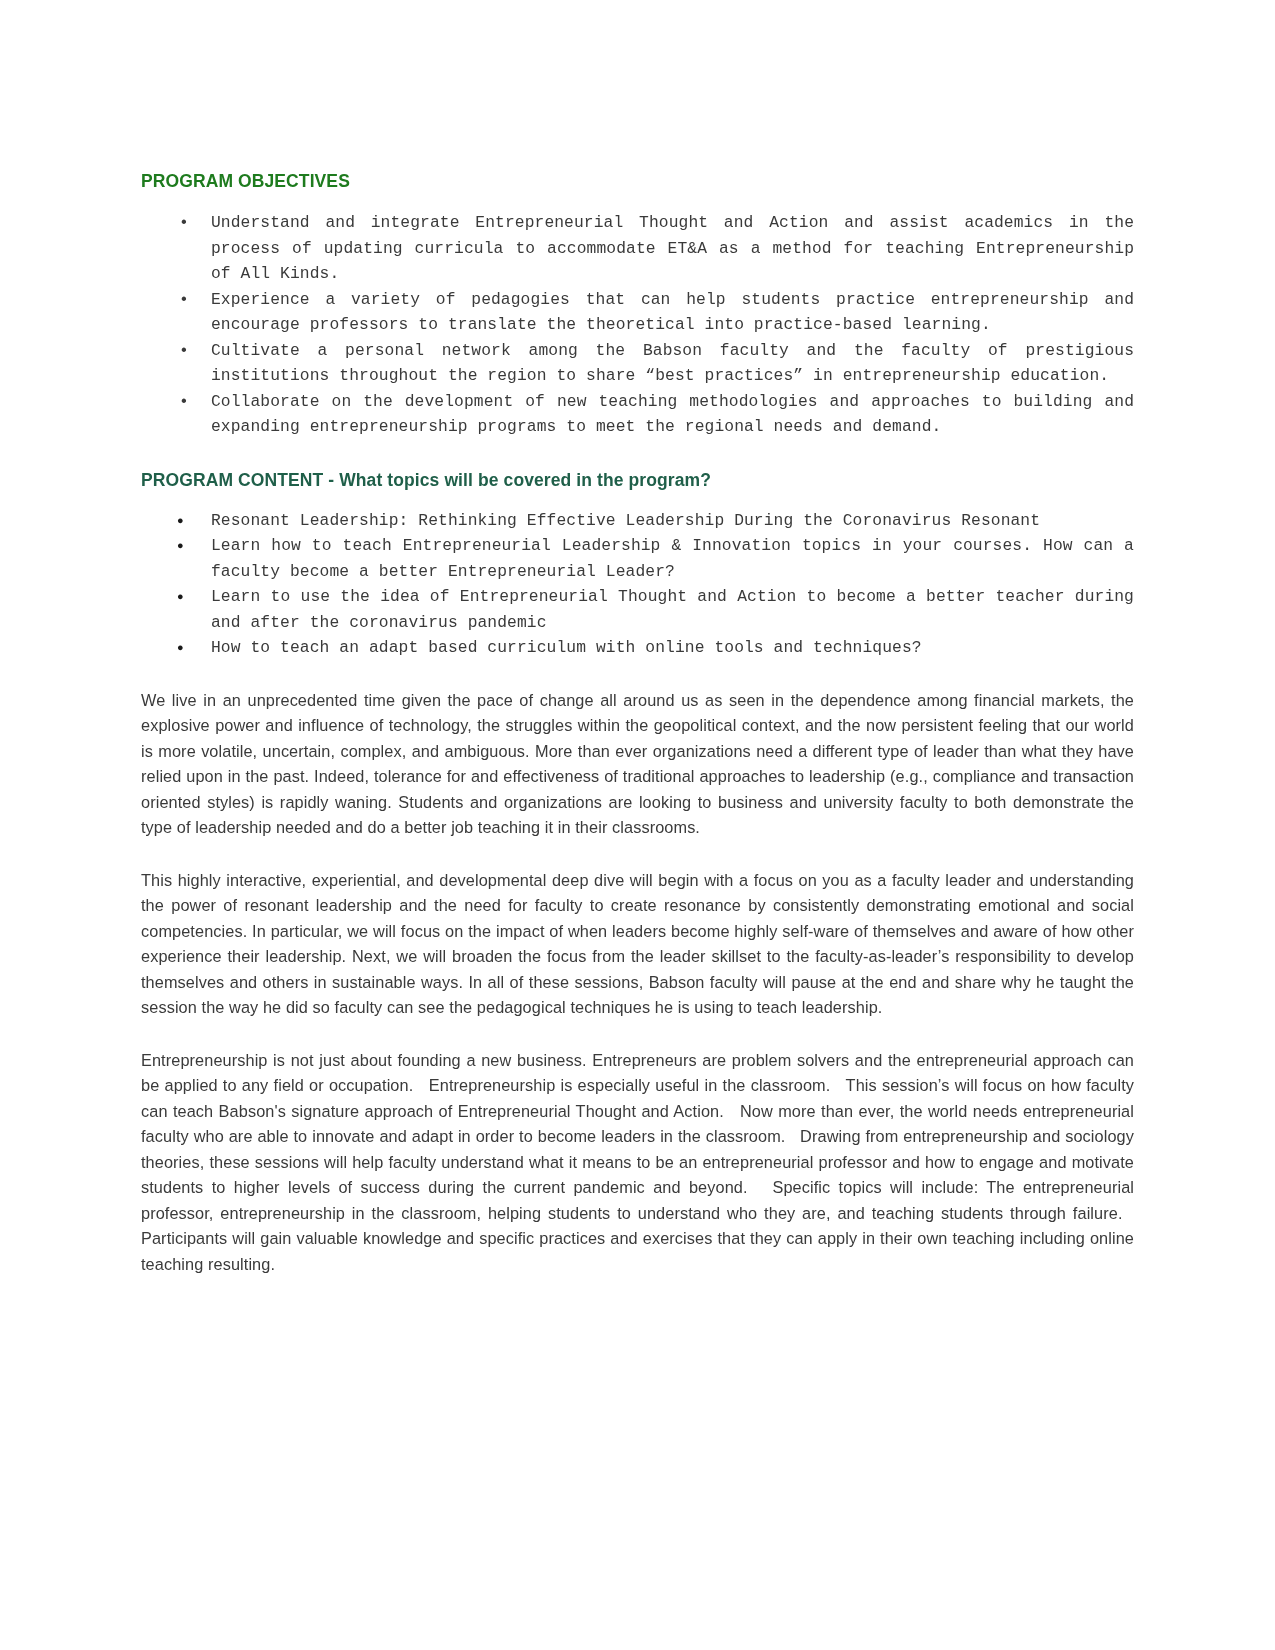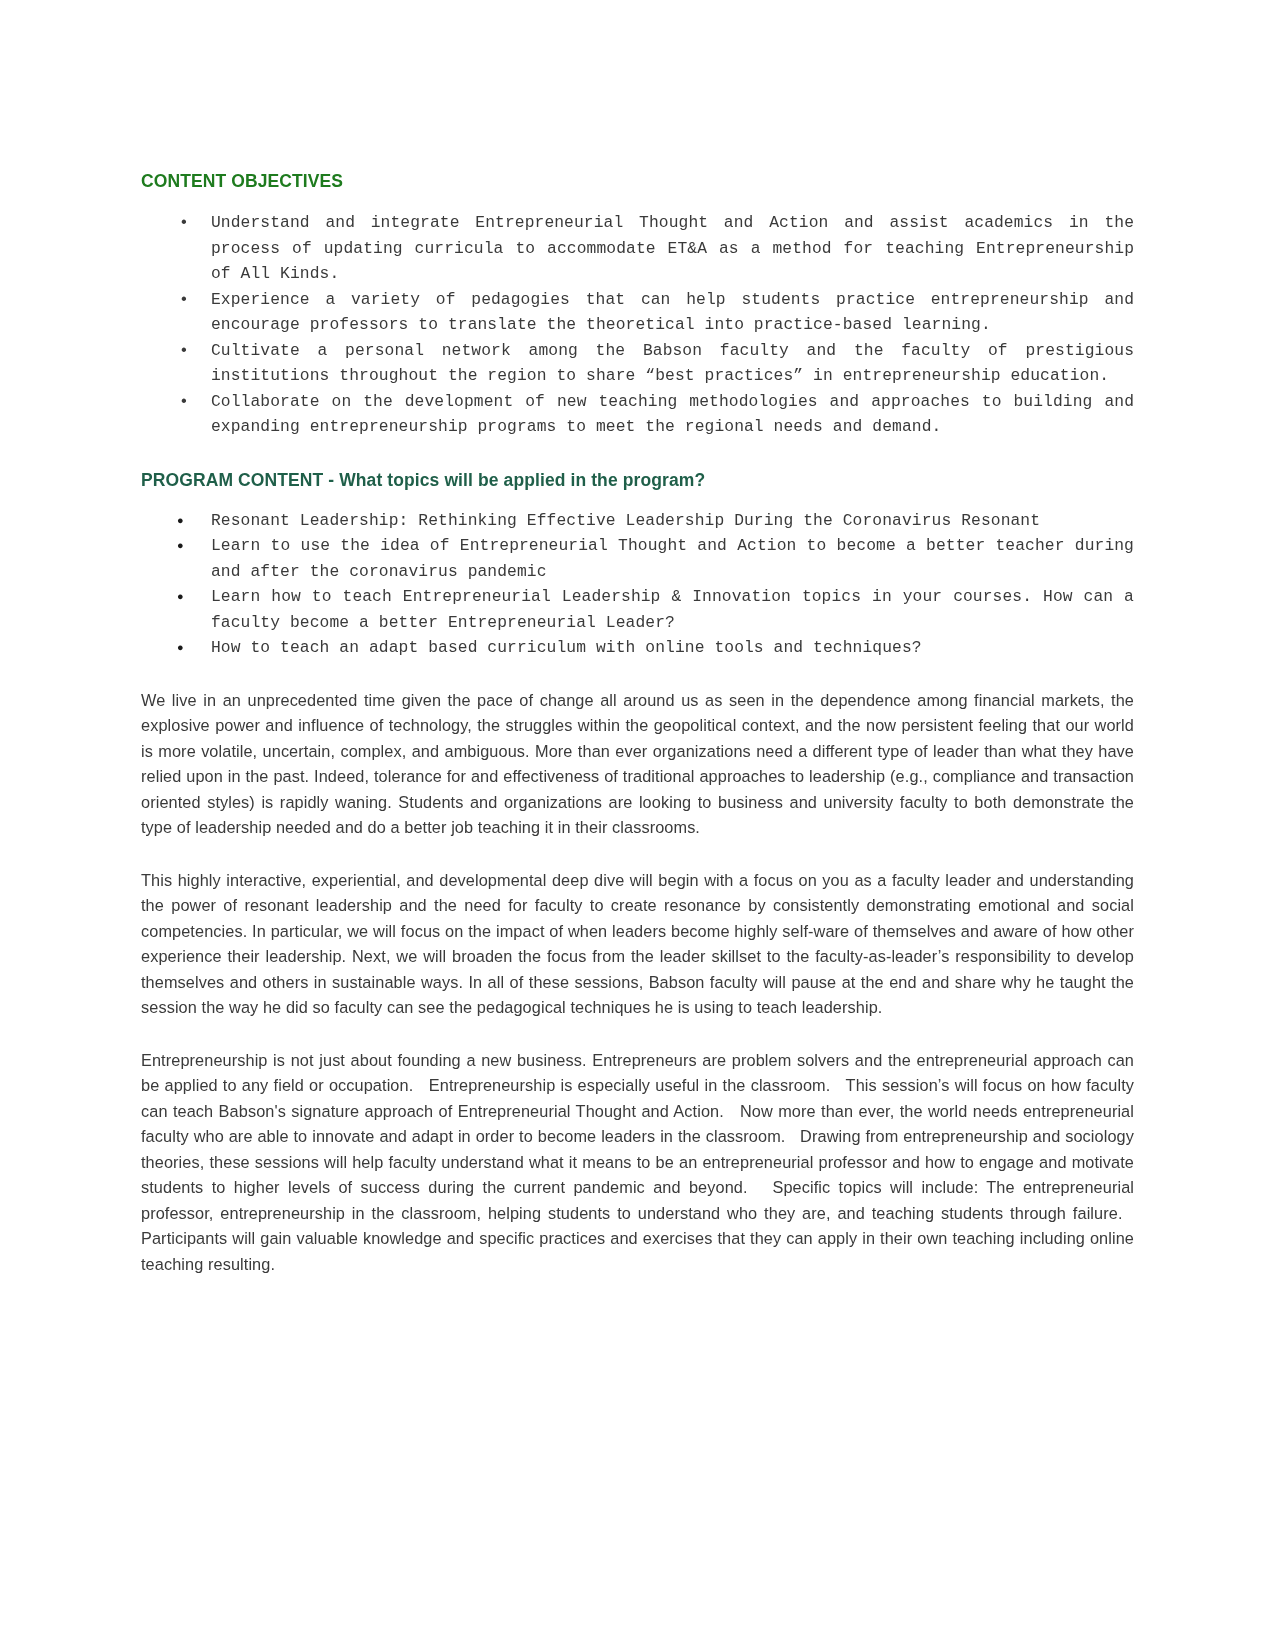--- a/index.html
+++ b/index.html
@@ -61,36 +61,36 @@
     top: 1px;
     font-size: 11px;
     color: #1a1a1a;
   }
 </style>
 </head>
 <body>
 
 <div class="page">
 
-  <h2 class="heading heading--green">CONTENT OBJECTIVES</h2>
+  <h2 class="heading heading--green">PROGRAM OBJECTIVES</h2>
 
 
   <ul class="bullets bullets--dot">
     <li>Understand and integrate Entrepreneurial Thought and Action and assist academics in the process of updating curricula to accommodate ET&amp;A as a method for teaching Entrepreneurship of All Kinds.</li>
     <li>Experience a variety of pedagogies that can help students practice entrepreneurship and encourage professors to translate the theoretical into practice-based learning.</li>
     <li>Cultivate a personal network among the Babson faculty and the faculty of prestigious institutions throughout the region to share “best practices” in entrepreneurship education.</li>
     <li>Collaborate on the development of new teaching methodologies and approaches to building and expanding entrepreneurship programs to meet the regional needs and demand.</li>
   </ul>
 
-  <h2 class="heading heading--teal">PROGRAM CONTENT - What topics will be applied in the program?</h2>
+  <h2 class="heading heading--teal">PROGRAM CONTENT - What topics will be covered in the program?</h2>
 
   <ul class="bullets bullets--disc">
     <li>Resonant Leadership: Rethinking Effective Leadership During the Coronavirus Resonant</li>
+    <li>Learn how to teach Entrepreneurial Leadership &amp; Innovation topics in your courses. How can a faculty become a better Entrepreneurial Leader?</li>
     <li>Learn to use the idea of Entrepreneurial Thought and Action to become a better teacher during and after the coronavirus pandemic</li>
-    <li>Learn how to teach Entrepreneurial Leadership &amp; Innovation topics in your courses. How can a faculty become a better Entrepreneurial Leader?</li>
     <li>How to teach an adapt based curriculum with online tools and techniques?</li>
   </ul>
 
   <p class="para">We live in an unprecedented time given the pace of change all around us as seen in the dependence among financial markets, the explosive power and influence of technology, the struggles within the geopolitical context, and the now persistent feeling that our world is more volatile, uncertain, complex, and ambiguous. More than ever organizations need a different type of leader than what they have relied upon in the past. Indeed, tolerance for and effectiveness of traditional approaches to leadership (e.g., compliance and transaction oriented styles) is rapidly waning. Students and organizations are looking to business and university faculty to both demonstrate the type of leadership needed and do a better job teaching it in their classrooms.</p>
 
   <p class="para">This highly interactive, experiential, and developmental deep dive will begin with a focus on you as a faculty leader and understanding the power of resonant leadership and the need for faculty to create resonance by consistently demonstrating emotional and social competencies. In particular, we will focus on the impact of when leaders become highly self-ware of themselves and aware of how other experience their leadership. Next, we will broaden the focus from the leader skillset to the faculty-as-leader’s responsibility to develop themselves and others in sustainable ways. In all of these sessions, Babson faculty will pause at the end and share why he taught the session the way he did so faculty can see the pedagogical techniques he is using to teach leadership.</p>
 
   <p class="para">Entrepreneurship is not just about founding a new business. Entrepreneurs are problem solvers and the entrepreneurial approach can be applied to any field or occupation. &nbsp; Entrepreneurship is especially useful in the classroom. &nbsp; This session’s will focus on how faculty can teach Babson's signature approach of Entrepreneurial Thought and Action. &nbsp; Now more than ever, the world needs entrepreneurial faculty who are able to innovate and adapt in order to become leaders in the classroom. &nbsp; Drawing from entrepreneurship and sociology theories, these sessions will help faculty understand what it means to be an entrepreneurial professor and how to engage and motivate students to higher levels of success during the current pandemic and beyond. &nbsp; Specific topics will include: The entrepreneurial professor, entrepreneurship in the classroom, helping students to understand who they are, and teaching students through failure. &nbsp; Participants will gain valuable knowledge and specific practices and exercises that they can apply in their own teaching including online teaching resulting.</p>
 
 </div>

